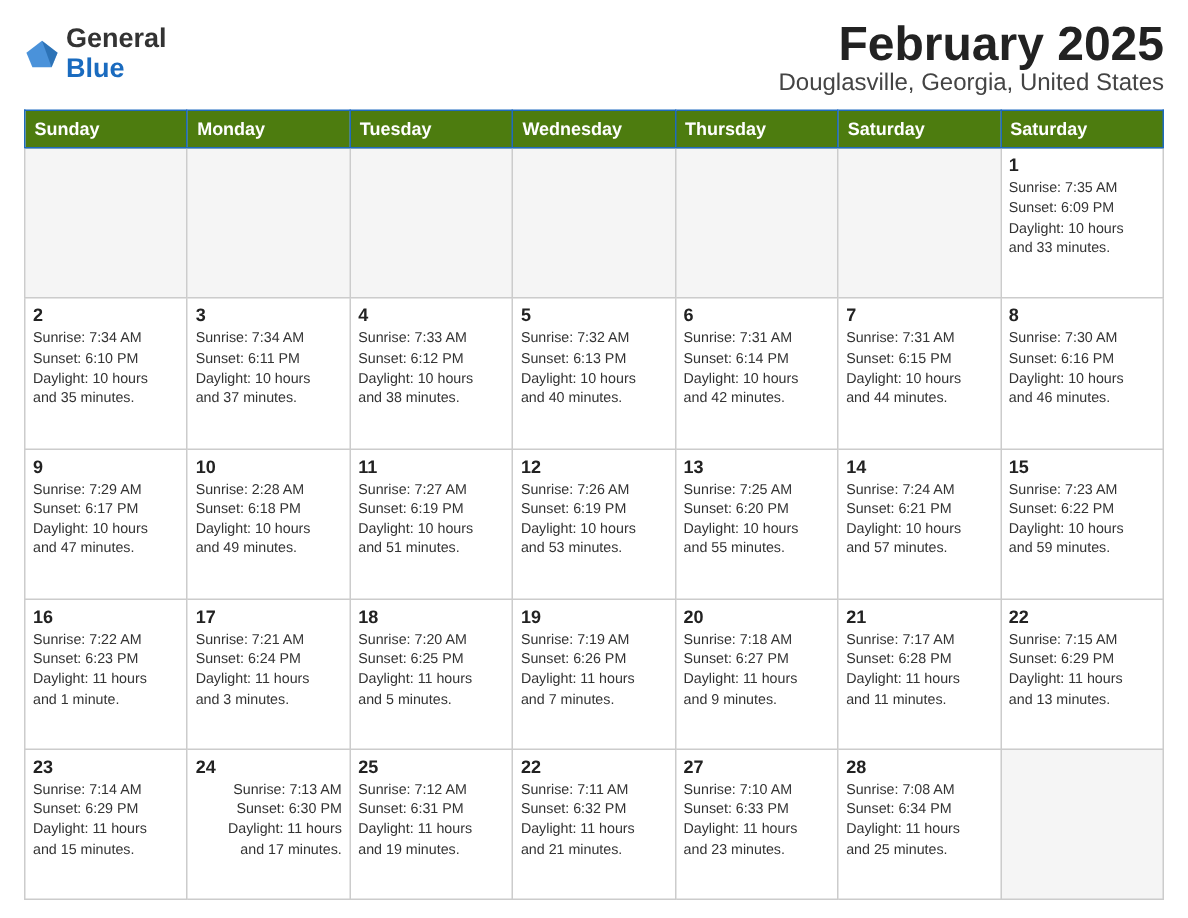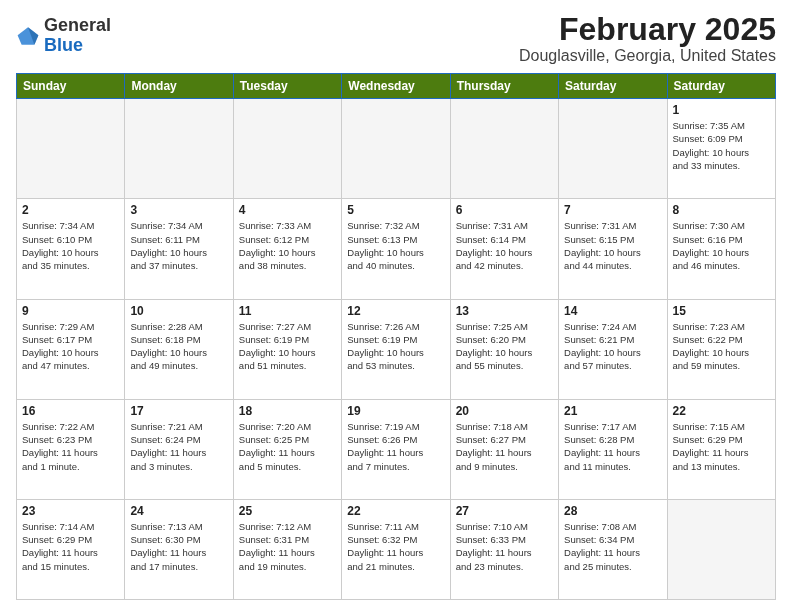--- a/index.html
+++ b/index.html
@@ -304,21 +304,21 @@
         <tr>
           <td>
             <span class="day-number">23</span>
             <div class="day-info" style="white-space: pre-line;">Sunrise: 7:14 AM
 Sunset: 6:29 PM
 Daylight: 11 hours
 and 15 minutes.</div>
           </td>
           <td>
             <span class="day-number">24</span>
-            <div class="day-info" style="white-space: pre-line;">Sunrise: 7:13 AM
+            <div class="day-info" style="white-space: pre-line; text-align: right;">Sunrise: 7:13 AM
 Sunset: 6:30 PM
 Daylight: 11 hours
 and 17 minutes.</div>
           </td>
           <td>
             <span class="day-number">25</span>
             <div class="day-info" style="white-space: pre-line;">Sunrise: 7:12 AM
 Sunset: 6:31 PM
 Daylight: 11 hours
 and 19 minutes.</div>

